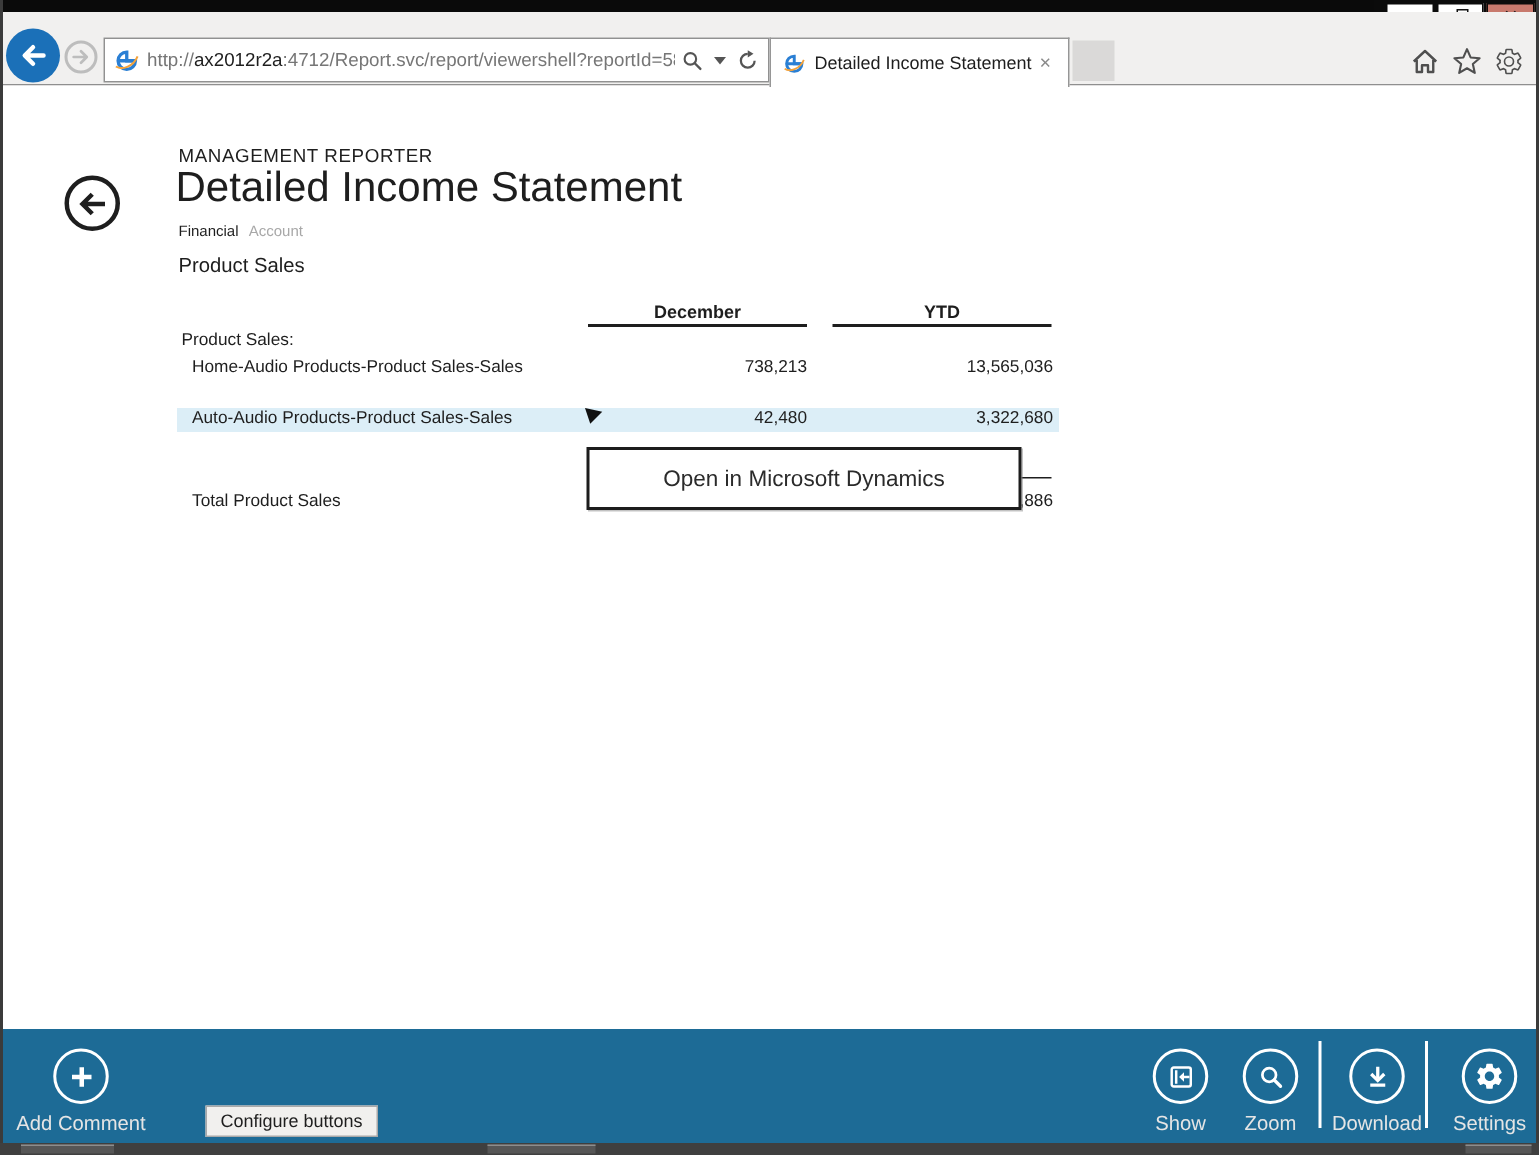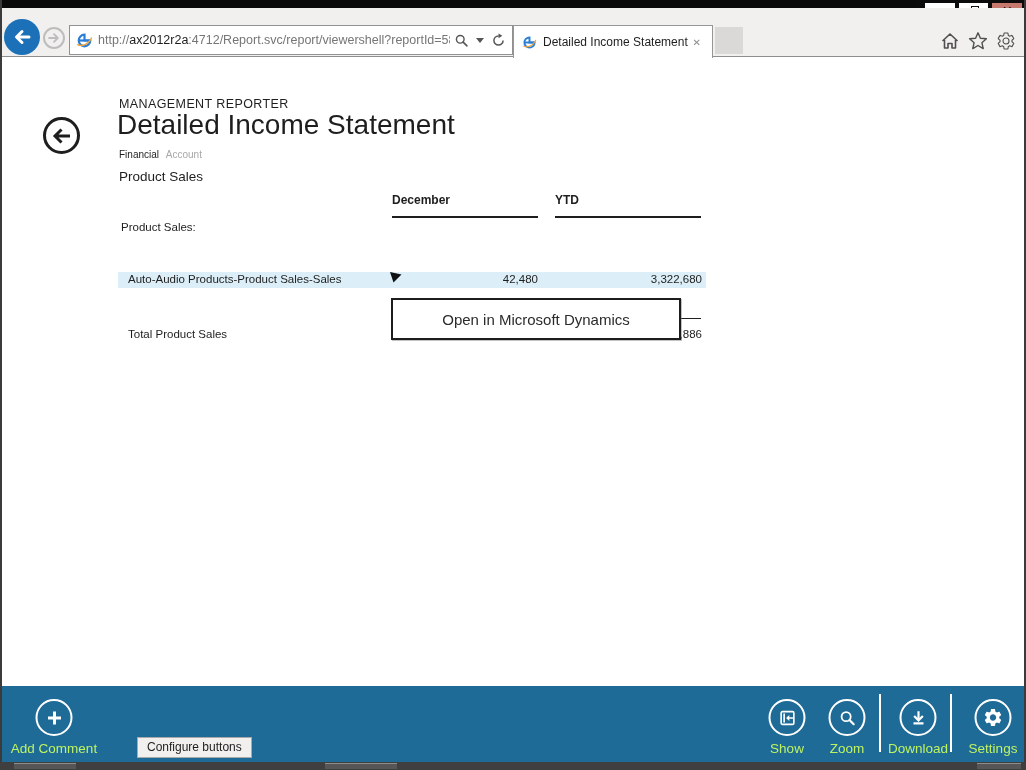--- a/index.html
+++ b/index.html
@@ -42,21 +42,21 @@
   .big-back { position:absolute; left:41px; top:60px; width:37px; height:37px; border-radius:50%; border:3px solid #1e1e1e; display:flex; align-items:center; justify-content:center; background:#fff; }
   .brand { position:absolute; left:117px; top:40px; font-size:12.5px; letter-spacing:0.4px; color:#1e1e1e; }
   .page-title { position:absolute; left:115px; top:52px; font-size:28px; font-weight:300; color:#1e1e1e; }
   .crumb { position:absolute; left:117px; top:92px; font-size:10px; }
   .crumb .c-active { color:#1e1e1e; }
   .crumb .c-inactive { color:#a8a8a8; margin-left:4px; }
   .subtitle { position:absolute; left:117px; top:112px; font-size:13.5px; color:#1e1e1e; }
 
   
   .rpt { position:absolute; left:0; top:0; width:1022px; height:560px; font-size:11.5px; color:#1e1e1e; }
-  .col-head { position:absolute; top:136px; font-weight:bold; font-size:12px; }
+  .col-head { position:absolute; top:144px; font-weight:bold; font-size:12px; text-align:center; }
   .head-dec { left:390px; width:146px; }
   .head-ytd { left:553px; width:146px; }
   .head-rule { position:absolute; top:159px; height:1.5px; background:#1e1e1e; }
   .rule-dec { left:390px; width:146px; }
   .rule-ytd { left:553px; width:146px; }
   .hl-band { position:absolute; left:116px; top:215px; width:588px; height:16px; background:#dceef7; }
   .t-row { position:absolute; left:0; width:720px; height:15px; }
   .t-label { position:absolute; left:126px; white-space:nowrap; }
   .t-label.ind0 { left:119px; }
   .t-dec { position:absolute; left:390px; width:146px; text-align:right; }
@@ -64,21 +64,21 @@
   .flag { position:absolute; left:388px; top:215px; z-index:2; }
   .total-rule { position:absolute; top:261px; height:1px; background:#1e1e1e; }
 
   .dyn-tip { position:absolute; left:389px; top:241px; width:290px; height:42px; background:#fff; border:2px solid #1c1c1c; display:flex; align-items:center; justify-content:center; z-index:5; box-shadow:1px 1px 0 rgba(120,120,120,.45); }
   .dyn-tip span { font-size:15px; color:#2b2b2b; }
 
   
   .appbar { position:absolute; left:2px; top:686px; width:1022px; height:76px; background:#1d6b96; }
   .ab-item { position:absolute; top:0; width:104px; height:76px; }
   .ab-circle { position:absolute; left:50%; transform:translateX(-50%); top:13px; width:37px; height:37px; border:2.5px solid #fff; border-radius:50%; display:flex; align-items:center; justify-content:center; }
-  .ab-label { position:absolute; top:55px; left:0; width:100%; text-align:center; color:#bef264; font-size:13.5px; white-space:nowrap; }
+  .ab-label { position:absolute; top:55px; left:0; width:100%; text-align:center; color:#e5e5e5; font-size:13.5px; white-space:nowrap; }
   .ab-div { position:absolute; top:8px; width:2px; height:58px; background:#fff; }
   .cfg-tip { position:absolute; left:135px; top:51px; background:#f1f0ee; border:1px solid #a9a9a9; color:#1e1e1e; font-size:12px; padding:2px 9px 3px 9px; white-space:nowrap; }
 
   
   .bottomstrip { position:absolute; left:0; top:762px; width:1026px; height:8px; background:#3f3f3f; }
   .bs-seg { position:absolute; top:1px; height:6px; background:#565656; border-top:1px solid #8d8d8d; }
 
   svg { display:block; }
 </style>
 </head>
@@ -184,20 +184,25 @@
       <div class="hl-band"></div>
       <svg class="flag" width="12" height="11" viewBox="0 0 12 11">
         <path d="M0 0 L11.5 2.5 L3.5 10.5 Z" fill="#111"></path>
       </svg>
 
       <div class="t-row" style="top:164px">
         <span class="t-label ind0">Product Sales:</span>
         <span class="t-dec"></span>
         <span class="t-ytd"></span>
       </div>
+      <div class="t-row" style="top:182px">
+        <span class="t-label">Home-Audio Products-Product Sales-Sales</span>
+        <span class="t-dec">738,213</span>
+        <span class="t-ytd">13,565,036</span>
+      </div>
       <div class="t-row" style="top:216px">
         <span class="t-label">Auto-Audio Products-Product Sales-Sales</span>
         <span class="t-dec">42,480</span>
         <span class="t-ytd">3,322,680</span>
       </div>
 
       <div class="total-rule rule-dec"></div>
       <div class="total-rule rule-ytd"></div>
 
       <div class="t-row" style="top:271px">

